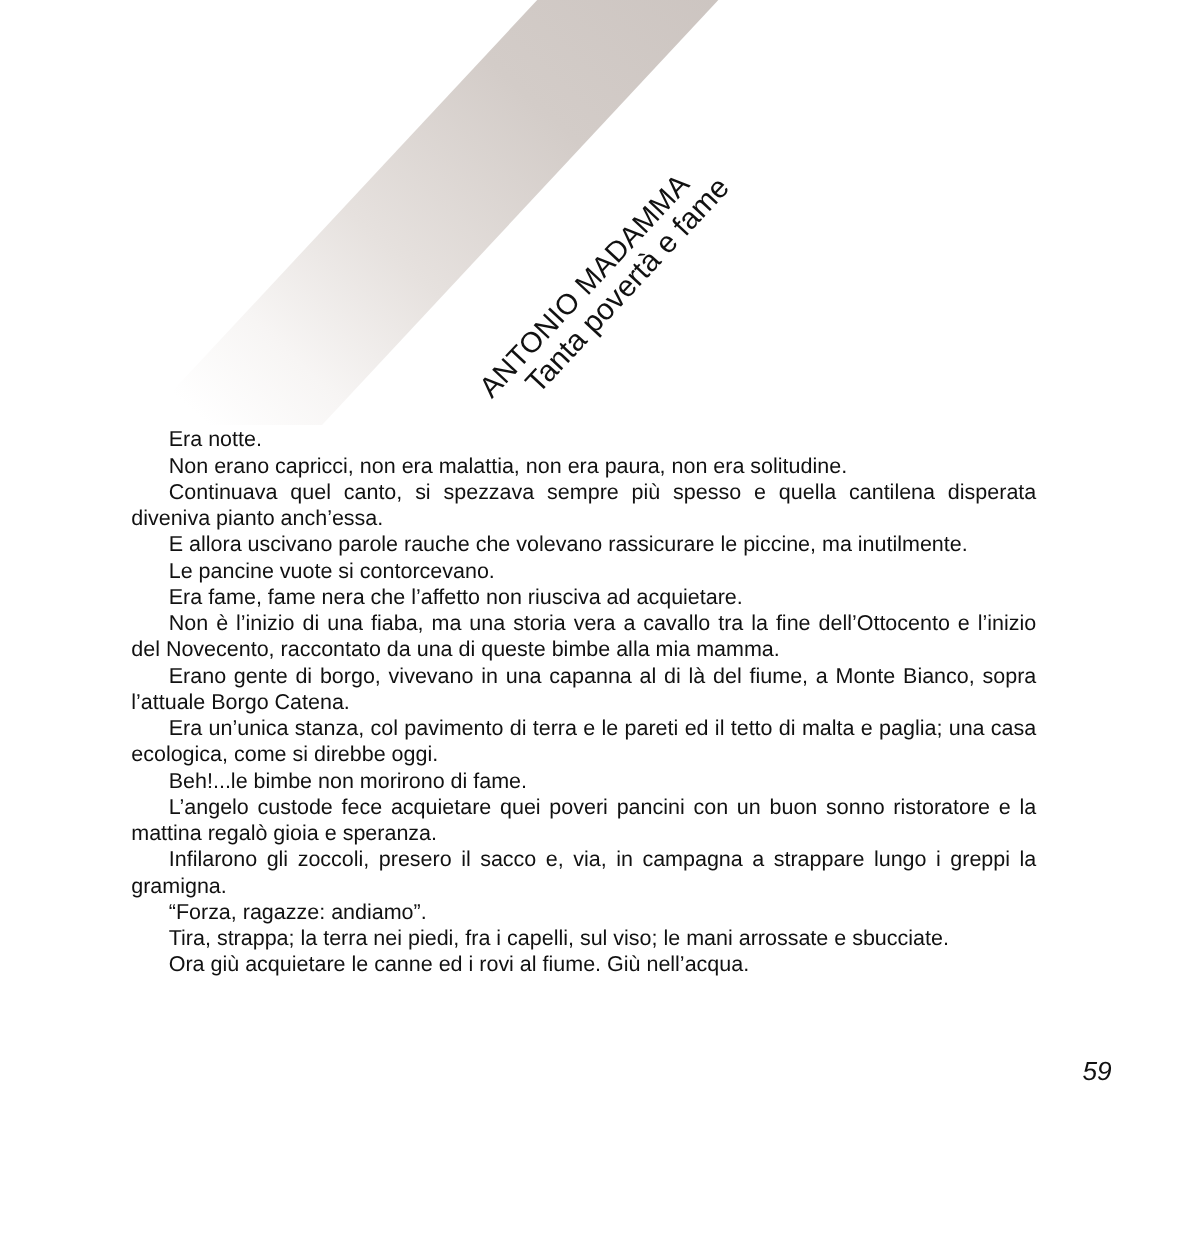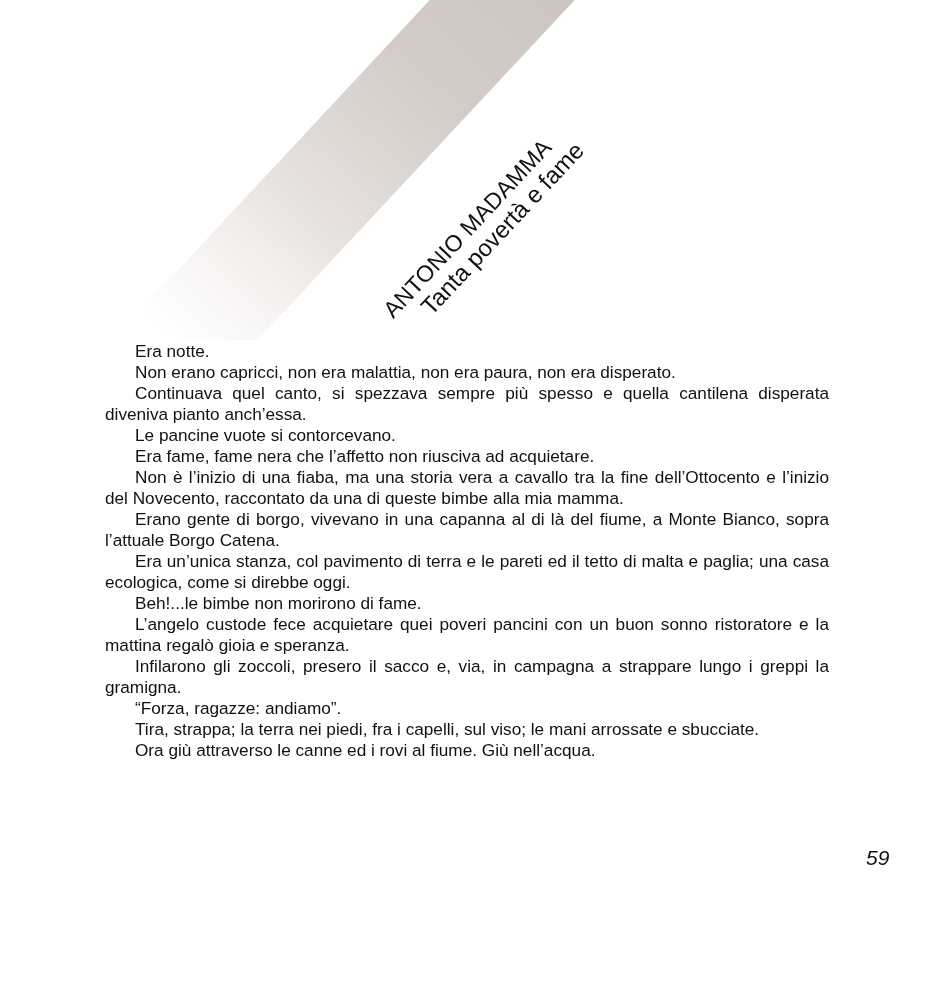--- a/index.html
+++ b/index.html
@@ -32,28 +32,29 @@
   <div class="band"></div>
 </div>
 
 <div class="title-block">
   <div class="author">ANTONIO MADAMMA</div>
   <div class="subtitle">Tanta povertà e fame</div>
 </div>
 
 <div class="body-text">
   <p class="p">Era notte.</p>
-  <p class="p">Non erano capricci, non era malattia, non era paura, non era disperato.</p>
+  <p class="p">Non erano capricci, non era malattia, non era paura, non era solitudine.</p>
   <p class="p">Continuava quel canto, si spezzava sempre più spesso e quella cantilena disperata diveniva pianto anch’essa.</p>
+  <p class="p">E allora uscivano parole rauche che volevano rassicurare le piccine, ma inutilmente.</p>
   <p class="p">Le pancine vuote si contorcevano.</p>
   <p class="p">Era fame, fame nera che l’affetto non riusciva ad acquietare.</p>
   <p class="p">Non è l’inizio di una fiaba, ma una storia vera a cavallo tra la fine dell’Ottocento e l’inizio del Novecento, raccontato da una di queste bimbe alla mia mamma.</p>
   <p class="p">Erano gente di borgo, vivevano in una capanna al di là del fiume, a Monte Bianco, sopra l’attuale Borgo Catena.</p>
   <p class="p">Era un’unica stanza, col pavimento di terra e le pareti ed il tetto di malta e paglia; una casa ecologica, come si direbbe oggi.</p>
   <p class="p">Beh!...le bimbe non morirono di fame.</p>
   <p class="p">L’angelo custode fece acquietare quei poveri pancini con un buon sonno ristoratore e la mattina regalò gioia e speranza.</p>
   <p class="p">Infilarono gli zoccoli, presero il sacco e, via, in campagna a strappare lungo i greppi la gramigna.</p>
   <p class="p">“Forza, ragazze: andiamo”.</p>
   <p class="p">Tira, strappa; la terra nei piedi, fra i capelli, sul viso; le mani arrossate e sbucciate.</p>
-  <p class="p">Ora giù attraverso le canne ed i rovi al fiume. Giù nell’acqua.</p>
+  <p class="p">Ora giù acquietare le canne ed i rovi al fiume. Giù nell’acqua.</p>
 </div>
 
 <div class="page-num">59</div>
 
 </body></html>

